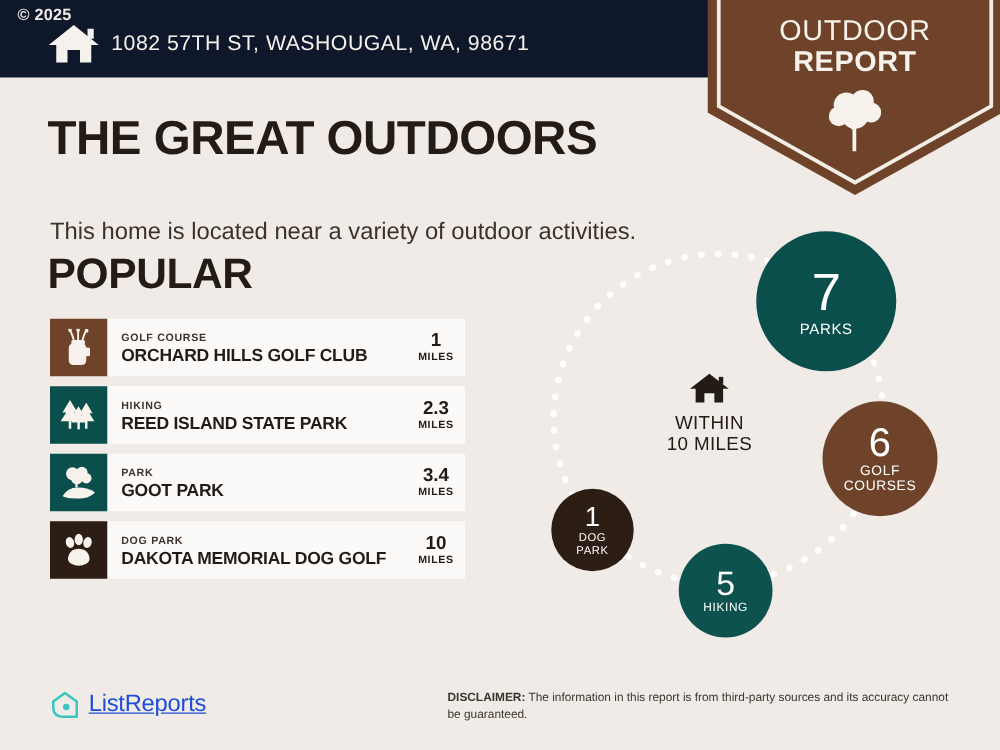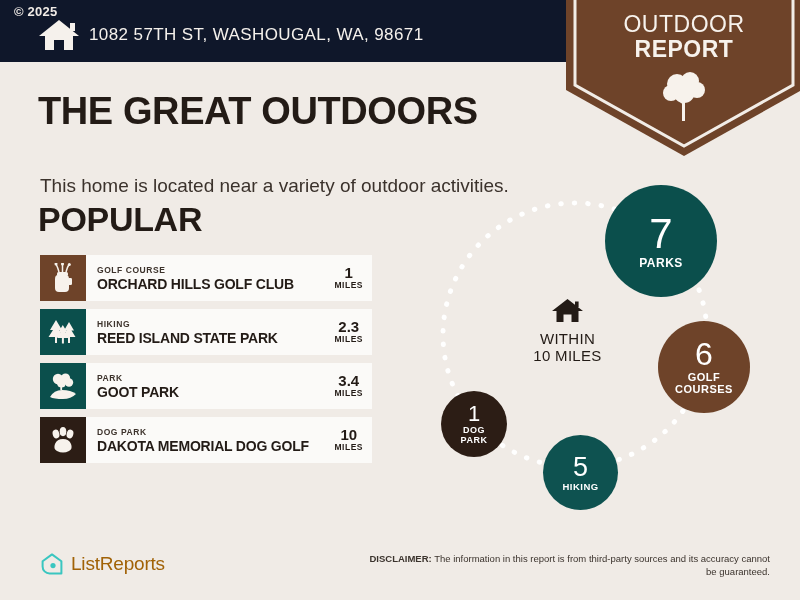--- a/index.html
+++ b/index.html
@@ -77,21 +77,21 @@
   .prow .dunit{font-size:8.5px;font-weight:bold;letter-spacing:.5px;color:#231B16;line-height:11px;}
 
   
   .diagram{position:absolute;left:415px;top:165px;width:360px;height:350px;}
   .bubble{
     position:absolute;border-radius:50%;
     display:flex;flex-direction:column;align-items:center;justify-content:center;
     color:#FFFFFF;text-align:center;
   }
   .bubble .bnum{font-weight:normal;line-height:1;}
-  .bubble .blbl{font-weight:bold;letter-spacing:.5px;line-height:1.05;}
+  .bubble .blbl{font-weight:normal;letter-spacing:.5px;line-height:1.05;}
 
   .b-parks{left:190px;top:20px;width:112px;height:112px;background:#0B4F4C;}
   .b-parks .bnum{font-size:42px;margin-bottom:2px;}
   .b-parks .blbl{font-size:12px;}
 
   .b-golf{left:243px;top:156px;width:92px;height:92px;background:#6E4329;}
   .b-golf .bnum{font-size:32px;margin-bottom:2px;}
   .b-golf .blbl{font-size:11px;}
 
   .b-hiking{left:128px;top:270px;width:75px;height:75px;background:#0E5250;}
@@ -105,24 +105,24 @@
   .center-block{position:absolute;left:95px;top:133px;width:115px;text-align:center;}
   .center-home{width:33px;height:26px;margin:0 auto 6px auto;display:block;}
   .center-l1{font-size:15px;color:#231B16;letter-spacing:.3px;line-height:17px;}
   .center-l2{font-size:15px;font-weight:normal;color:#231B16;letter-spacing:.3px;line-height:17px;}
 
   .dotsvg{position:absolute;left:0;top:0;width:360px;height:350px;}
 
   
   .lr-logo{position:absolute;left:40px;top:552px;display:flex;align-items:center;}
   .lr-mark{width:24px;height:24px;}
-  .lr-name{font-size:19px;color:#a16207;margin-left:7px;letter-spacing:-.2px;}
+  .lr-name{font-size:19px;color:#1d4ed8;margin-left:7px;letter-spacing:-.2px;text-decoration:underline;}
   .disclaimer{
     position:absolute;left:358px;top:553px;width:412px;
-    font-size:9.5px;line-height:12.5px;color:#3B332D;text-align:right;
+    font-size:9.5px;line-height:12.5px;color:#3B332D;
   }
   .disclaimer b{font-weight:bold;}
 </style>
 </head>
 <body>
 
 <div id="page">
 
   <div class="header-bar">
     <div class="copyright">© 2025</div>

